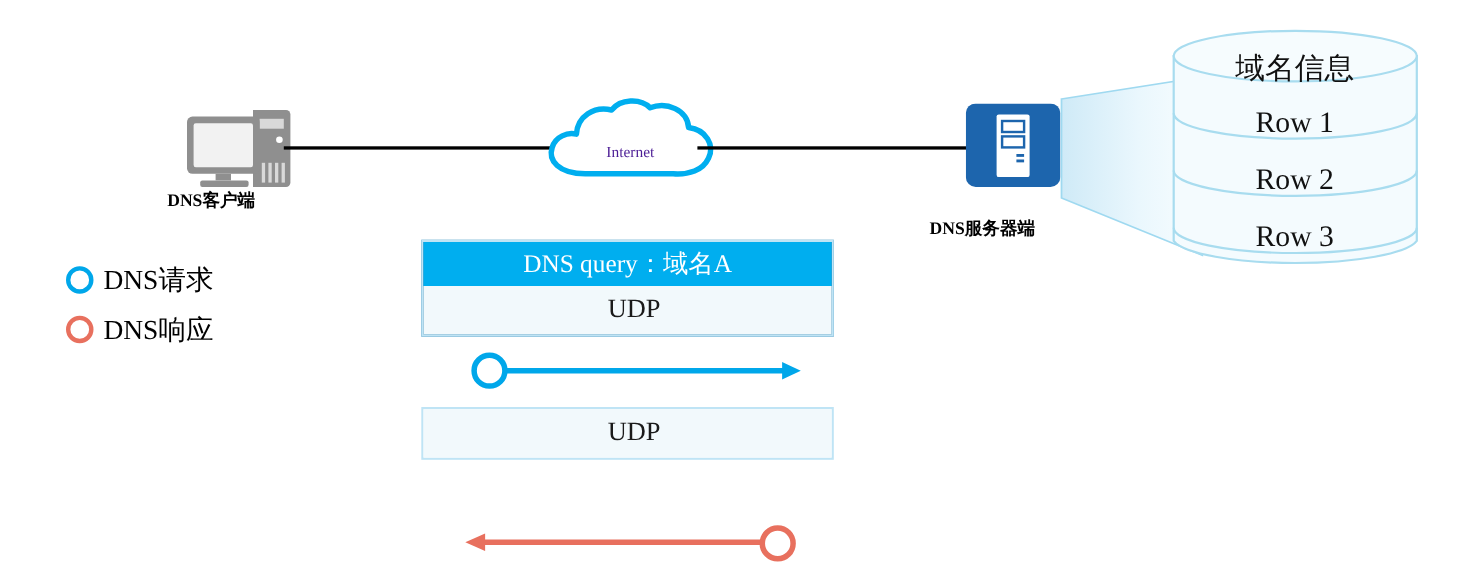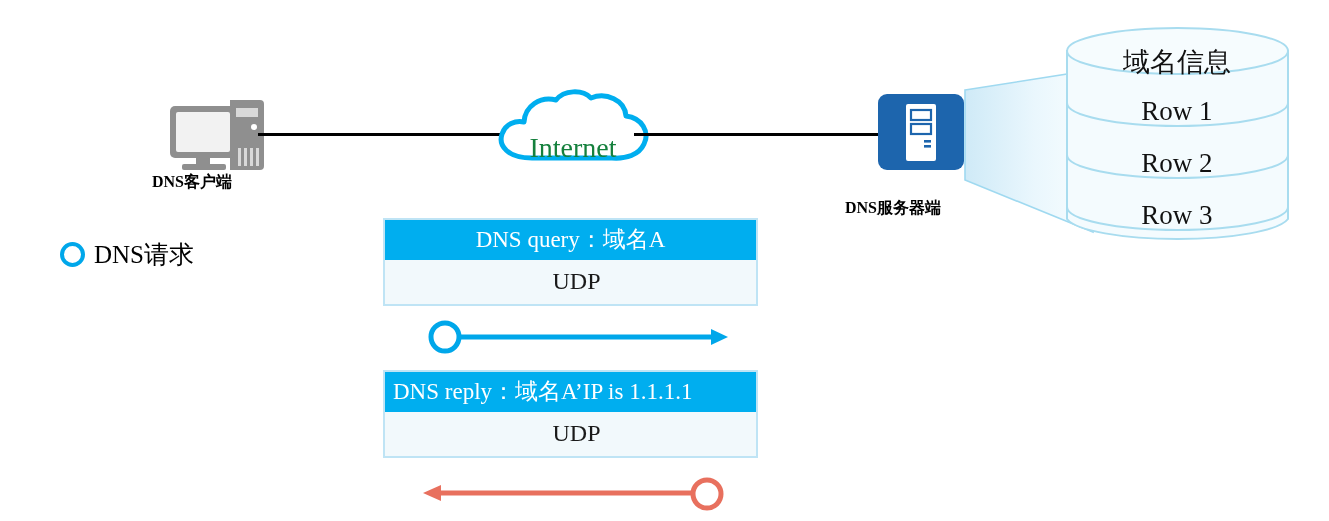--- a/index.html
+++ b/index.html
@@ -28,22 +28,22 @@
     font-weight: bold;
     font-size: 16px;
     color: #000000;
     white-space: nowrap;
     letter-spacing: 0px;
   }
 
   
   .cloud-text {
     font-family: "Liberation Serif", "DejaVu Serif", serif;
-    font-size: 28px;
-    color: #15803d;
+    font-size: 14px;
+    color: #4c1d95;
     white-space: nowrap;
   }
 
   
   .legend-row {
     display: flex;
     align-items: center;
     gap: 9px;
   }
   .legend-ring {
@@ -178,37 +178,40 @@
     <text class="db-text" x="117" y="146">Row 2</text>
     <text class="db-text" x="117" y="198">Row 3</text>
   </svg>
 </div>
 
 <div class="abs" style="left:60px; top:238px;">
   <div class="legend-row" style="margin-bottom:12px;">
     <span class="legend-ring req"></span>
     <span class="legend-label">DNS请求</span>
   </div>
+  <div class="legend-row">
+    <span class="legend-ring res"></span>
+    <span class="legend-label">DNS响应</span>
+  </div>
 </div>
 
 <div class="abs packet" style="left:383px; top:218px;">
   <div class="packet-head center">DNS query：域名A</div>
   <div class="packet-body">UDP</div>
 </div>
 
 <div class="abs" style="left:425px; top:316px; width:310px; height:42px;">
   <svg width="310" height="42" viewBox="0 0 310 42">
     <line x1="30" y1="21" x2="290" y2="21" stroke="#00a7ea" stroke-width="5"></line>
     <polygon points="303,21 286,13 286,29" fill="#00a7ea"></polygon>
     <circle cx="20" cy="21" r="14" fill="#ffffff" stroke="#00a7ea" stroke-width="5"></circle>
   </svg>
 </div>
 
 <div class="abs packet" style="left:383px; top:370px;">
-  <div class="packet-head left">DNS reply：域名A’IP is 1.1.1.1</div>
   <div class="packet-body">UDP</div>
 </div>
 
 <div class="abs" style="left:415px; top:472px; width:310px; height:44px;">
   <svg width="310" height="44" viewBox="0 0 310 44">
     <line x1="20" y1="21" x2="282" y2="21" stroke="#e8705e" stroke-width="5"></line>
     <polygon points="8,21 26,13 26,29" fill="#e8705e"></polygon>
     <circle cx="292" cy="22" r="14" fill="#ffffff" stroke="#e8705e" stroke-width="5"></circle>
   </svg>
 </div>

